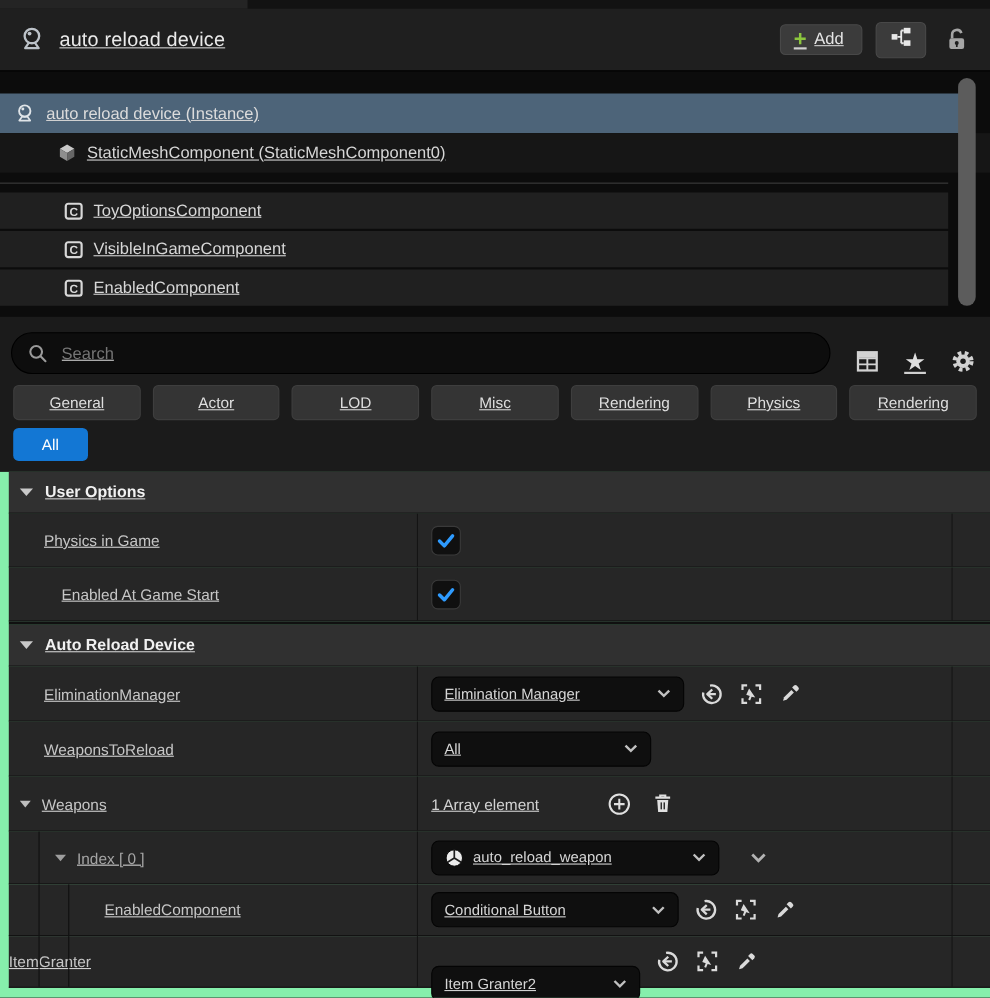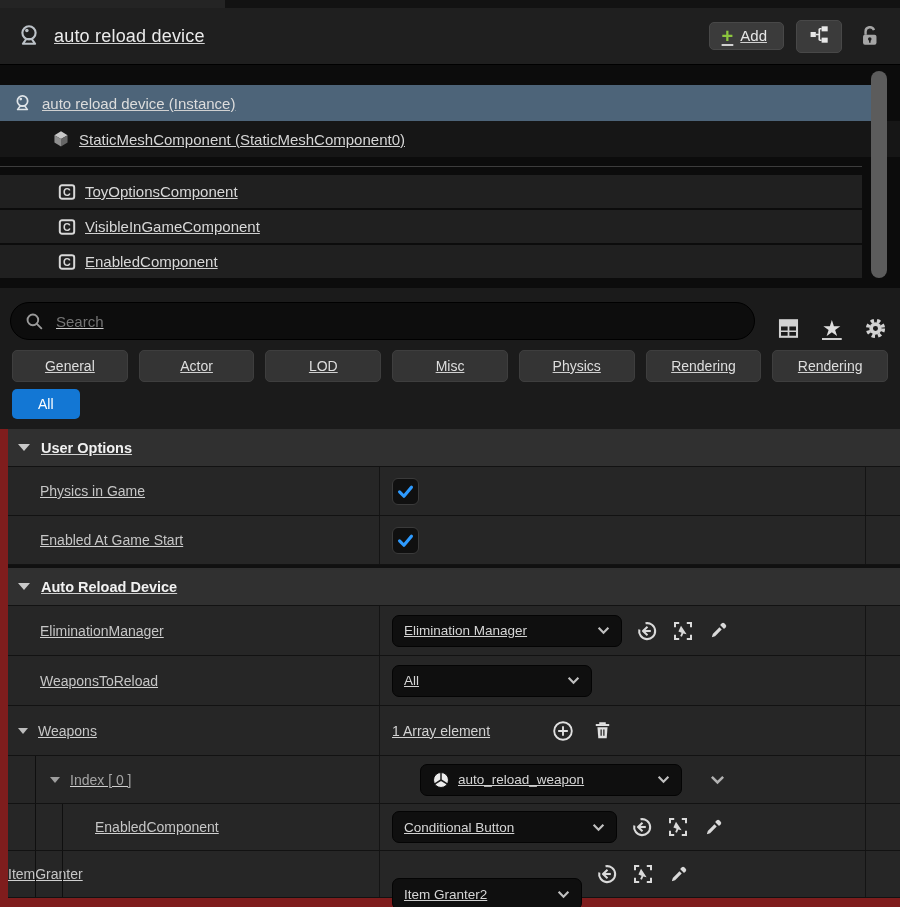--- a/index.html
+++ b/index.html
@@ -49,21 +49,21 @@
 
   
   .filter-row{margin-top:10px;display:flex;gap:11px;padding:0 12px;}
   .filter-btn{background:#343434;border:1px solid #3e3e3e;border-radius:5px;color:#dedede;
               font-size:14px;padding:7px 0;text-align:center;flex:1 1 0;cursor:pointer;}
   .all-row{margin-top:7px;padding:0 12px;}
   .all-btn{background:var(--accent-blue,#1377d4);border-radius:5px;color:#fff;font-size:14px;
            padding:7px 26px;display:inline-block;cursor:pointer;}
 
   
-  .props{margin-top:10px;background:#7f1d1d;flex:1;}
+  .props{margin-top:10px;background:#86efac;flex:1;}
   .cat-hdr{height:37px;background:#303030;display:flex;align-items:center;margin-left:8px;
            border-bottom:1px solid #121212;padding-left:10px;gap:11px;}
   .cat-hdr .twisty{width:0;height:0;border-left:6px solid transparent;border-right:6px solid transparent;
                    border-top:7px solid #c9c9c9;}
   .cat-hdr .cat-title{font-size:14.5px;font-weight:bold;color:#f1f1f1;}
   .prow{margin-left:8px;background:#262626;border-bottom:1px solid #121212;display:flex;position:relative;box-sizing:border-box;}
   .prow .name-cell{width:372px;border-right:1px solid #141414;display:flex;align-items:center;box-sizing:border-box;}
   .prow .val-cell{flex:1;display:flex;align-items:center;padding-left:12px;border-right:1px solid #141414;}
   .prow .right-cell{width:34px;}
   .pname{font-size:14px;color:#c6c6c6;}
@@ -74,21 +74,21 @@
 
   .checkbox{width:25px;height:25px;background:#101010;border:1px solid #3a3a3a;border-radius:6px;
             display:flex;align-items:center;justify-content:center;cursor:pointer;}
   .checkbox svg{display:none;}
   .checkbox.checked svg{display:block;}
 
   .combo{height:32px;background:#0f0f0f;border:1px solid #040404;border-radius:7px;display:flex;
          align-items:center;padding:0 11px;box-sizing:border-box;cursor:pointer;}
   .combo .combo-text{font-size:13.5px;color:#d6d6d6;white-space:nowrap;}
   .combo .chev{margin-left:auto;color:#c0c0c0;display:flex;padding-left:10px;}
-  .w230{width:230px;} .w200{width:200px;} .w262{width:262px;margin-left:28px;} .w225{width:225px;} .w190{width:190px;margin-top:40px;}
+  .w230{width:230px;} .w200{width:200px;} .w262{width:262px;} .w225{width:225px;} .w190{width:190px;margin-top:40px;}
 
   .mini-icons{display:flex;align-items:center;gap:16px;margin-left:15px;color:#dadada;}
   .mini-icons span{display:flex;cursor:pointer;}
   .arr-text{font-size:14px;color:#d2d2d2;}
   .arr-icons{display:flex;align-items:center;gap:18px;margin-left:62px;color:#e0e0e0;}
   .arr-icons span{display:flex;cursor:pointer;}
   .free-chev{margin-left:28px;color:#b2b2b2;display:flex;cursor:pointer;}
   .asset-orb{display:flex;margin-right:8px;}
 </style>
 </head>
@@ -216,22 +216,22 @@
           <circle cx="12" cy="12" r="2.6" fill="#1b1b1b"></circle>
         </svg>
     </span>
   </div>
 
   <div class="filter-row" id="filter-row">
       <div class="filter-btn">General</div>
       <div class="filter-btn">Actor</div>
       <div class="filter-btn">LOD</div>
       <div class="filter-btn">Misc</div>
+      <div class="filter-btn">Rendering</div>
       <div class="filter-btn">Physics</div>
-      <div class="filter-btn">Rendering</div>
       <div class="filter-btn">Rendering</div>
     </div>
   <div class="all-row">
     <span class="all-btn">All</span>
   </div>
 
   <div class="props">
 
     <div class="cat-hdr">
       <span class="twisty"></span>
@@ -246,21 +246,21 @@
         <div class="checkbox checked">
           <svg width="19" height="19" viewBox="0 0 24 24">
               <path d="M4.5 12.5 L10 18 L19.5 6.5" fill="none" stroke="var(--check-blue,#2e9bff)" stroke-width="4" stroke-linecap="round" stroke-linejoin="round"></path>
             </svg>
         </div>
       </div>
       <div class="right-cell"></div>
     </div>
 
     <div class="prow" style="height:49px">
-      <div class="name-cell" style="padding-left:32px">
+      <div class="name-cell" style="padding-left:48px">
         <span class="pname">Enabled At Game Start</span>
       </div>
       <div class="val-cell">
         <div class="checkbox checked">
           <svg width="19" height="19" viewBox="0 0 24 24">
               <path d="M4.5 12.5 L10 18 L19.5 6.5" fill="none" stroke="var(--check-blue,#2e9bff)" stroke-width="4" stroke-linecap="round" stroke-linejoin="round"></path>
             </svg>
         </div>
       </div>
       <div class="right-cell"></div>

